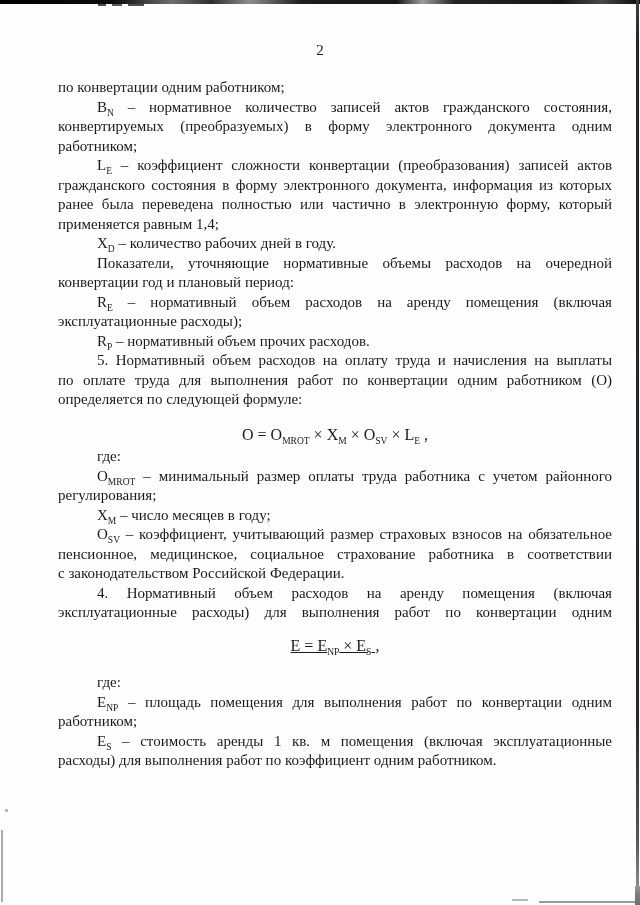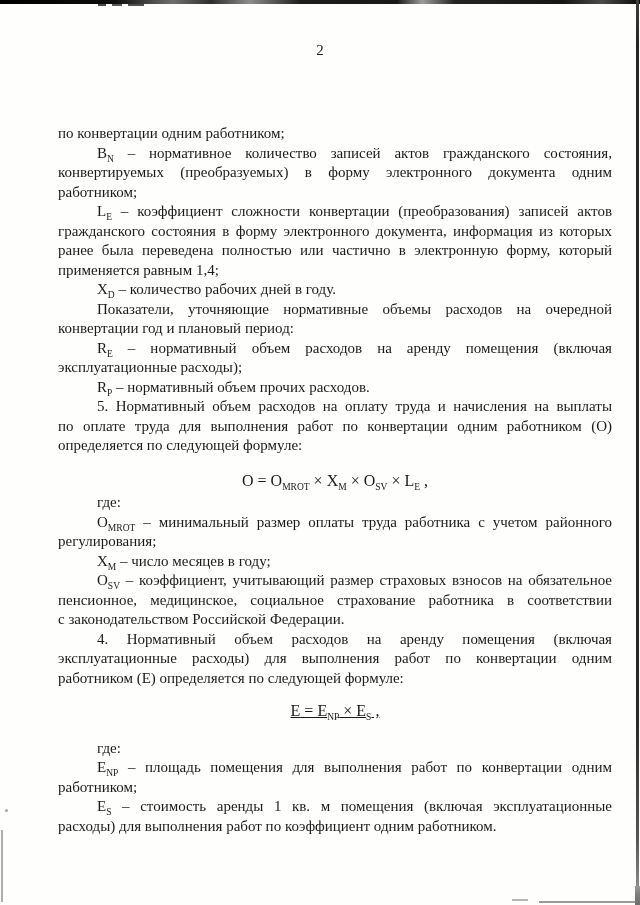--- a/index.html
+++ b/index.html
@@ -26,21 +26,21 @@
   .bottom-dash{position:absolute;left:512px;top:899px;width:16px;height:2px;background:#b8b8b8;}
   .corner-marks{position:absolute;left:635px;top:886px;width:5px;height:19px;
     background:linear-gradient(180deg,#9a9a9a 0%,#7d7d7d 45%,#6f6f6f 100%);}
   
   .page-number{
     position:absolute;top:43px;left:0;width:640px;text-align:center;
     font-size:15px;line-height:15px;color:var(--ink,#1a1a1a);
   }
   .text-block{
     position:absolute;left:58px;top:78px;width:554px;
-    color:var(--ink,#1a1a1a);font-size:15px;margin-top:46px;
+    color:var(--ink,#1a1a1a);font-size:15px;
   }
   p.para{margin:0;padding:0;}
   .line{
     display:block;line-height:19.5px;white-space:nowrap;
     text-align:justify;text-align-last:justify;
   }
   .line.last{text-align-last:left;}
   .line.ind{padding-left:39px;}
   sub{font-size:9.5px;line-height:0;vertical-align:-3.5px;}
   .formula{
@@ -111,21 +111,20 @@
         <span class="line last ind">X<sub>M</sub> – число месяцев в году;</span>
       </p>
       <p class="para">
         <span class="line ind">O<sub>SV</sub> – коэффициент, учитывающий размер страховых взносов на обязательное</span>
         <span class="line">пенсионное, медицинское, социальное страхование работника в соответствии</span>
         <span class="line last">с законодательством Российской Федерации.</span>
       </p>
       <p class="para">
         <span class="line ind">4. Нормативный объем расходов на аренду помещения (включая</span>
         <span class="line">эксплуатационные расходы) для выполнения работ по конвертации одним</span>
-        <span class="line last">работником (E) определяется по следующей формуле:</span>
       </p>
       <div class="formula f2">E = E<sub>NP</sub> × E<sub>S</sub> ,</div>
       <p class="para">
         <span class="line last ind">где:</span>
       </p>
       <p class="para">
         <span class="line ind">E<sub>NP</sub> – площадь помещения для выполнения работ по конвертации одним</span>
         <span class="line last">работником;</span>
       </p>
       <p class="para">

